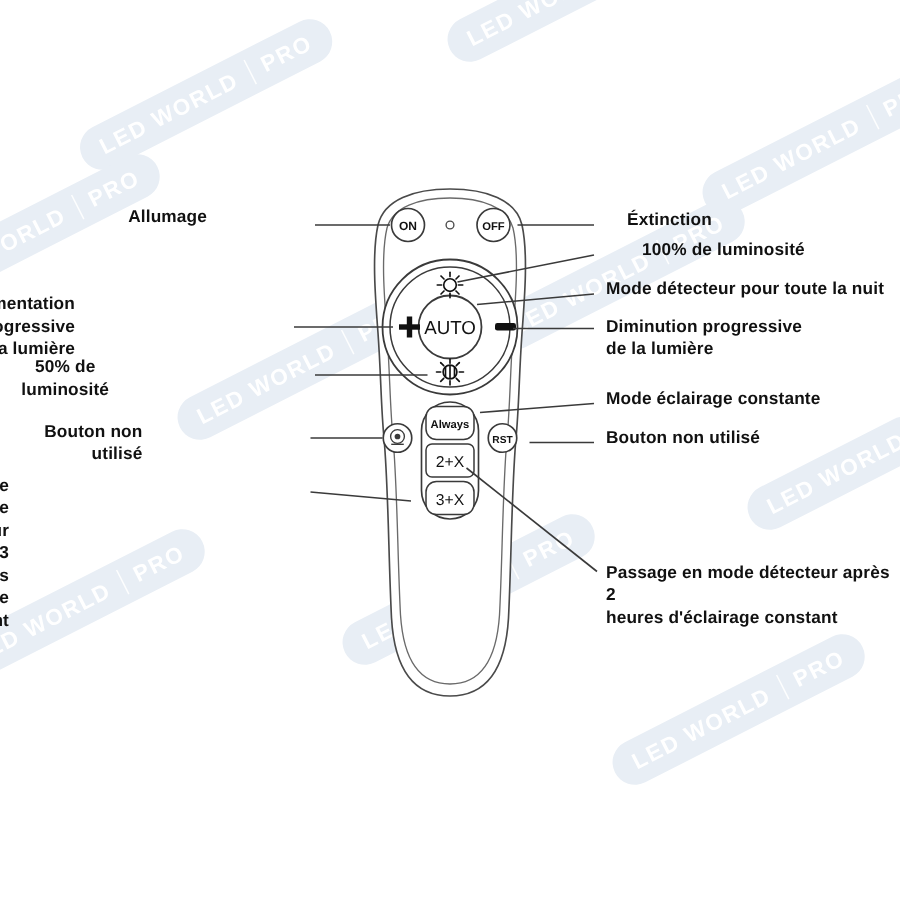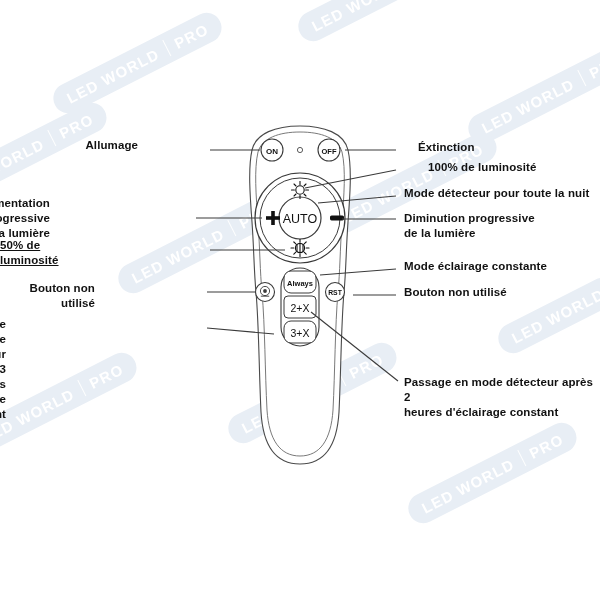--- a/index.html
+++ b/index.html
@@ -262,21 +262,21 @@
   </svg>
 
   <div id="labels">
       <div class="label left" style="right: 462px; left: auto; text-align: center; top: 138px;">
         <span class="ln1" style="display: block;">Allumage</span>
       </div>
       <div class="label left" style="right: 550px; left: auto; text-align: right; top: 196px;">
         <span class="ln1" style="display: block;">Augmentation progressive</span>
         <span class="ln2">de la lumière</span>
       </div>
-      <div class="label left" style="right: 513px; left: auto; text-align: left; top: 238px; text-decoration: underline;">
+      <div class="label left" style="right: 513px; left: auto; text-align: center; top: 238px;">
         <span class="ln1" style="display: block;">50% de luminosité</span>
       </div>
       <div class="label left" style="right: 505px; left: auto; text-align: right; top: 281px;">
         <span class="ln1" style="display: block;">Bouton non utilisé</span>
       </div>
       <div class="label left" style="right: 594px; left: auto; text-align: right; top: 317px;">
         <span class="ln1" style="display: block;">Passage en mode détecteur après 3</span>
         <span class="ln2">heures d'éclairage constant</span>
       </div>
       <div class="label right" style="left: 404px; top: 140px;">

